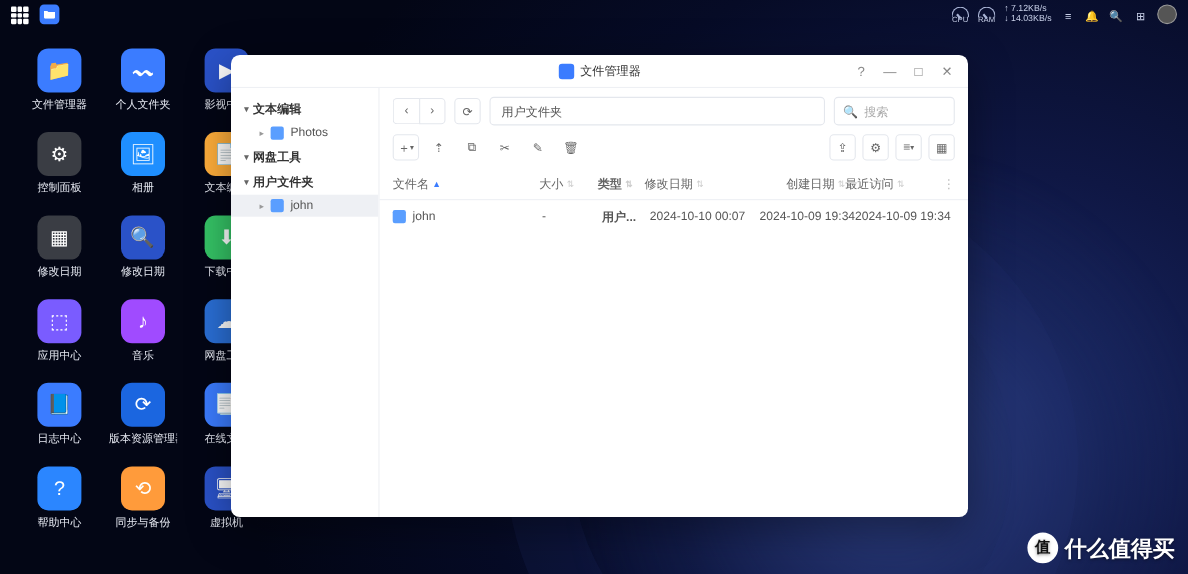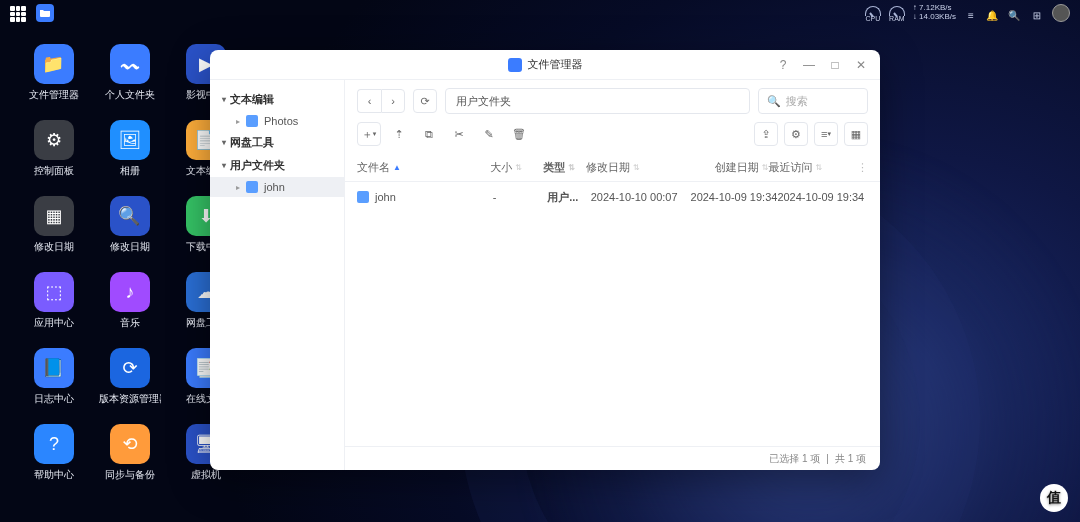--- a/index.html
+++ b/index.html
@@ -300,24 +300,20 @@
               <span>john</span>
             </div>
   <div class="col col-size">-</div>
   <div class="col col-type">用户...</div>
   <div class="col col-mod">2024-10-10 00:07</div>
   <div class="col col-create">2024-10-09 19:34</div>
   <div class="col col-access">2024-10-09 19:34</div>
           </div>
         </div>
 
-      <div class="statusbar">
-        <span>已选择 1 项</span>
-        <span>|</span>
-        <span>共 1 项</span>
-      </div>
     </div>
   </div>
 </div>
 
 <div class="watermark">
   <div class="watermark-badge">值</div>
+  <span>什么值得买</span>
 </div>
 
 </body></html>

